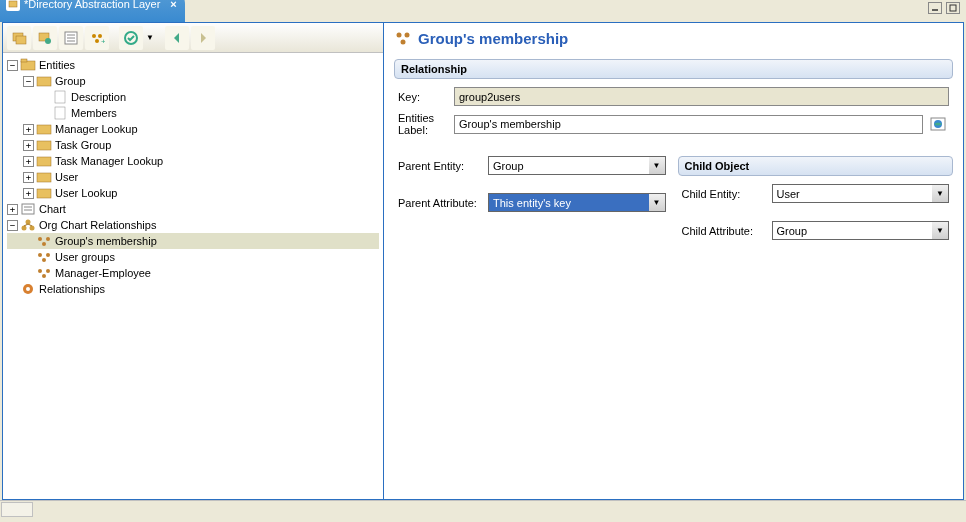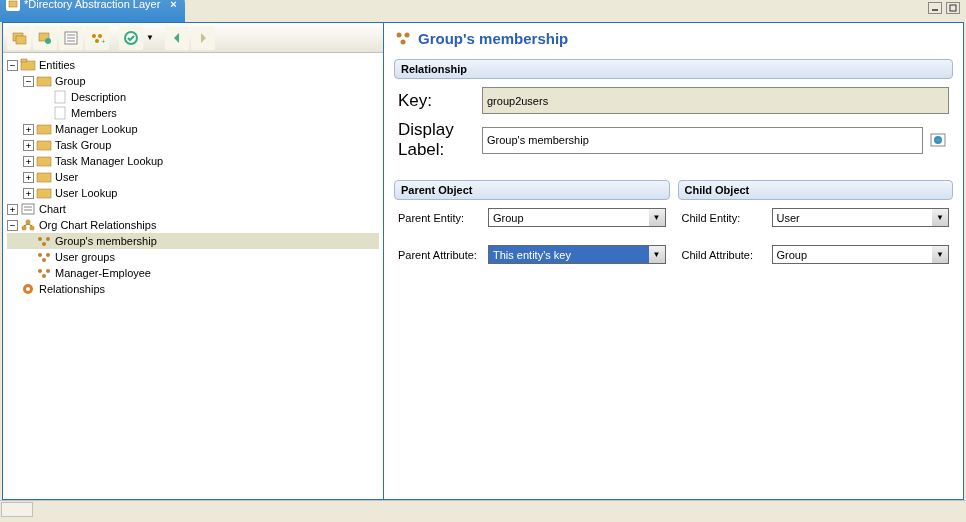--- a/index.html
+++ b/index.html
@@ -31,22 +31,22 @@
 .i1 { width: 16px; } .i2 { width: 32px; }
 
 .right-panel { flex: 1; padding: 6px 10px; overflow: auto; }
 .page-title { display: flex; align-items: center; gap: 6px; font-size: 15px; color: #2a5fb8; font-weight: bold; margin-bottom: 12px; }
 .page-title-icon { width: 18px; height: 18px; display: inline-flex; align-items: center; justify-content: center; }
 
 .section-header { background: linear-gradient(#f0f4fa, #d6e2f2); border: 1px solid #a8b8d0; padding: 3px 6px; font-weight: bold; font-size: 11px; margin-bottom: 8px; border-radius: 4px; }
 .section-body { padding: 0 4px 14px 4px; }
 
 .field-row { display: flex; align-items: center; margin-bottom: 6px; }
-.field-label { width: 84px; font-size: 17px; }
-.field-input { flex: 1; height: 27px; border: 1px solid #888; padding: 1px 4px; font-size: 11px; font-family: inherit; }
+.field-label { width: 56px; font-size: 11px; }
+.field-input { flex: 1; height: 19px; border: 1px solid #888; padding: 1px 4px; font-size: 11px; font-family: inherit; }
 .field-input.readonly { background: #e8e5d0; }
 .extra-icon { width: 22px; height: 20px; margin-left: 4px; display: flex; align-items: center; justify-content: center; cursor: pointer; }
 
 .two-col { display: flex; gap: 8px; }
 .col { flex: 1; }
 .obj-row { display: flex; align-items: center; margin-bottom: 18px; }
 .obj-label { width: 90px; font-size: 11px; }
 
 .drop-btn { width: 17px; height: 19px; border: 1px solid #666; border-left: none; background: linear-gradient(#f0f0f0,#d0d0d0); display: flex; align-items: center; justify-content: center; font-size: 8px; cursor: pointer; }
 
@@ -318,35 +318,34 @@
       <span>Group's membership</span>
     </div>
 
     <div class="section-header">Relationship</div>
     <div class="section-body">
       <div class="field-row">
         <div class="field-label">Key:</div>
         <input class="field-input readonly" readonly="" value="group2users" style="">
       </div>
       <div class="field-row">
-        <div class="field-label">Display Label:</div>
+        <div class="field-label">Entities Label:</div>
         <input class="field-input" value="Group's membership" style="">
         <div class="extra-icon">
             <svg width="18" height="18" viewBox="0 0 18 18">
               <rect x="2" y="3" width="14" height="12" fill="#fff" stroke="#888"></rect>
               <circle cx="9" cy="9" r="4" fill="#3a8ad0"></circle>
               <path d="M5 9 Q9 6 13 9 Q9 12 5 9" fill="#4a8"></path>
             </svg>
           </div>
       </div>
     </div>
 
     <div class="two-col">
       <div class="col">
-        <div class="section-header">Parent Object</div>
         <div class="section-body">
           <div class="obj-row">
             <div class="obj-label">Parent Entity:</div>
             <div class="sel-wrap">
               <div class="sel-field">Group</div>
               <div class="drop-btn">▼</div>
             </div>
           </div>
           <div class="obj-row">
             <div class="obj-label">Parent Attribute:</div>

